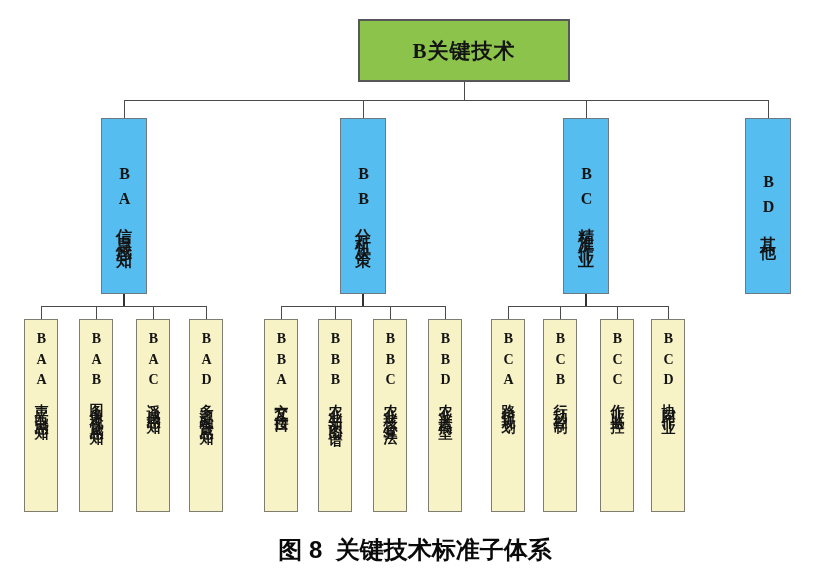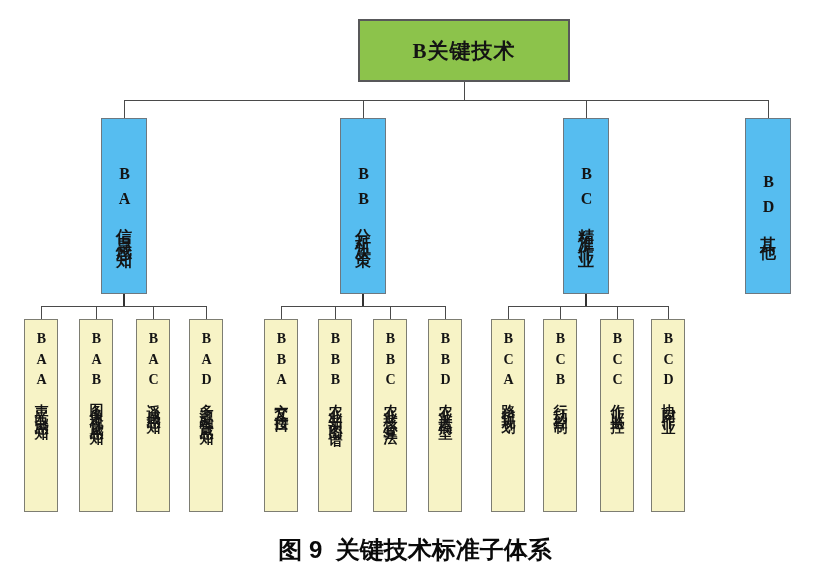--- a/index.html
+++ b/index.html
@@ -115,15 +115,15 @@
   <div class="box leaf" style="left:543px;top:319px;width:34px;height:193px">
     <span class="vtext">BCB行动控制</span>
   </div>
   <div class="box leaf" style="left:600px;top:319px;width:34px;height:193px">
     <span class="vtext">BCC作业监控</span>
   </div>
   <div class="box leaf" style="left:651px;top:319px;width:34px;height:193px">
     <span class="vtext">BCD协同作业</span>
   </div>
 
-  <div class="caption">图 9  关键技术标准子体系</div>
+  <div class="caption">图 8  关键技术标准子体系</div>
 
 </div>
 
 </body></html>

